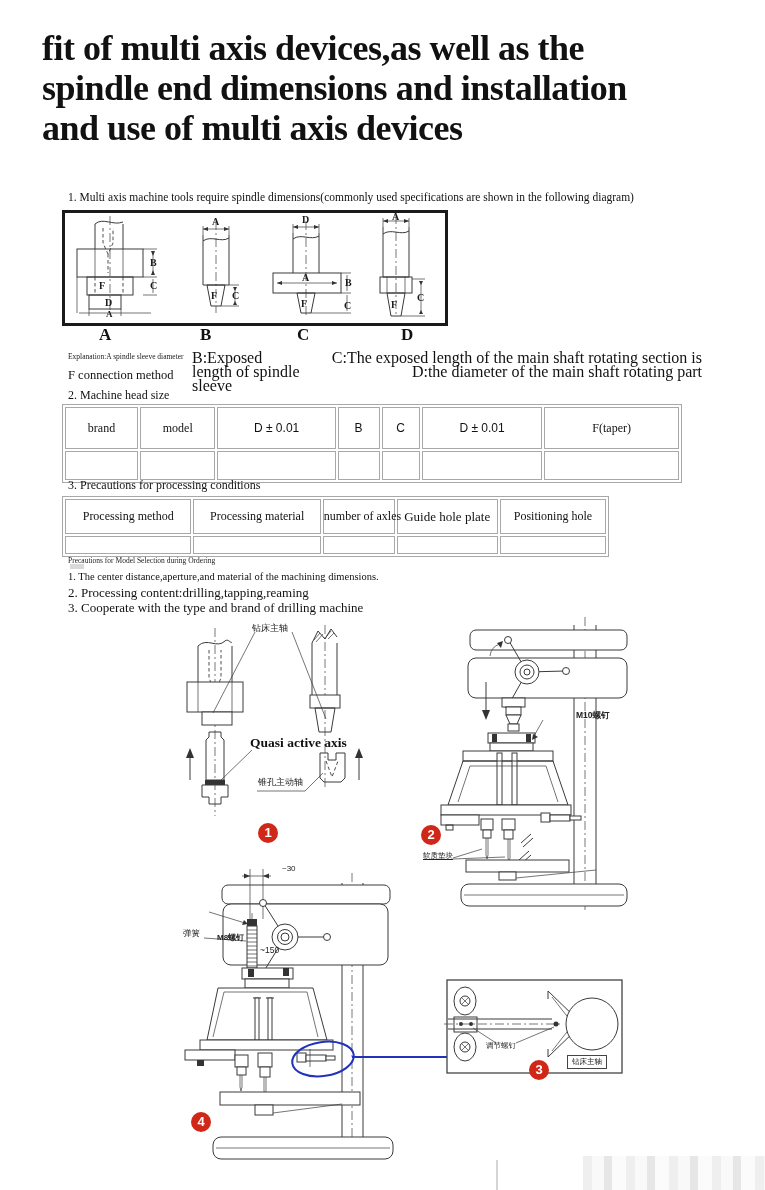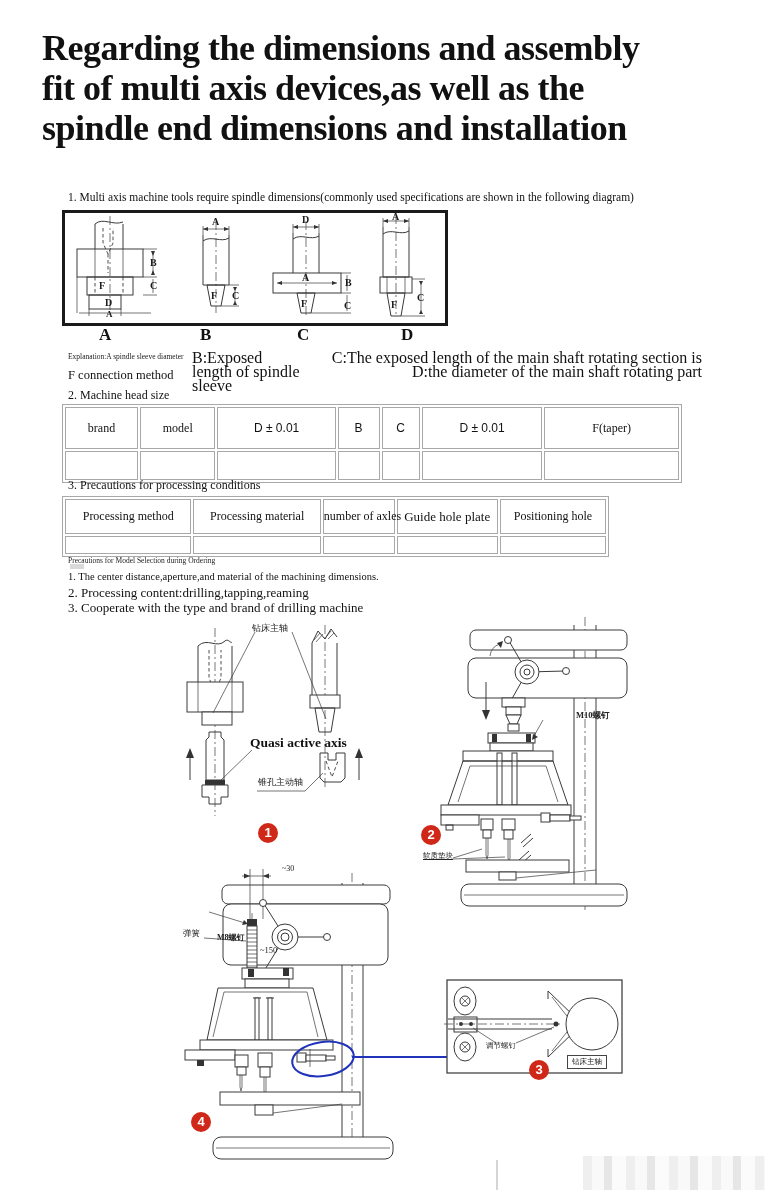--- a/index.html
+++ b/index.html
@@ -15,40 +15,40 @@
              border:1px solid #a8a8a8;background:#fff;}
   table.spec td{border:1px solid #a8a8a8;text-align:center;vertical-align:middle;
                 font-size:12px;overflow:visible;white-space:nowrap;padding:0;}
   .sans{font-family:"Liberation Sans",sans-serif;font-size:12px;}
   .diagram-box{border:3px solid #1a1a1a;background:#fff;}
   .variant-letter{font-weight:bold;font-size:17px;}
   .badge{width:20px;height:20px;border-radius:50%;color:#fff;font-weight:bold;
          font-family:"Liberation Sans",sans-serif;font-size:13px;line-height:20px;
          text-align:center;}
   .cjk-label{font-weight:normal;font-size:9px;white-space:nowrap;color:#222;}
-  .dim-label{font-family:Liberation Serif, serif;font-size:8.5px;white-space:nowrap;color:#222;padding-left:36px;}
+  .dim-label{font-family:Liberation Sans, sans-serif;font-size:8.5px;white-space:nowrap;color:#222;padding-left:36px;}
   .note-small{font-size:10.5px;white-space:nowrap;}
   .note-big{font-size:13px;white-space:nowrap;}
   svg{display:block;}
   svg .ln{stroke:#3a3a3a;stroke-width:1;fill:none;}
   svg .thin{stroke:#3a3a3a;stroke-width:0.7;fill:none;}
   svg .cl{stroke:#555;stroke-width:0.8;fill:none;stroke-dasharray:9 3 2 3;}
   svg .dash{stroke:#3a3a3a;stroke-width:0.9;fill:none;stroke-dasharray:3.5 2.5;}
   svg .fillw{fill:#fff;}
   svg .dark{fill:#333;stroke:none;}
   svg text{font-family:"Liberation Serif",serif;font-weight:bold;font-size:10px;fill:#1a1a1a;}
   .stripes{background:repeating-linear-gradient(90deg,#ececec 0 9px,#f8f8f8 9px 21px,#e2e2e2 21px 29px,#fafafa 29px 43px);}
 </style>
 </head>
 <body>
 
 <div class="abs" style="left:42px;top:28px;">
-  <div class="title-line">Regarding the dimensions and assembly</div>
   <div class="title-line">fit of multi axis devices,as well as the</div>
   <div class="title-line">spindle end dimensions and installation</div>
+  <div class="title-line">and use of multi axis devices</div>
 </div>
 
 <div class="abs body-text" style="left:68px;top:191px;">1. Multi axis machine tools require spindle dimensions(commonly used specifications are shown in the following diagram)</div>
 
 <div class="abs diagram-box" style="left:62px;top:210px;width:380px;height:110px;">
 <svg width="378" height="108" viewBox="0 0 378 108">
 
   <path class="cl" d="M45,3 V100"></path>
   <path class="ln" d="M30,11 V36 M58,11 V36 M30,11 C38,4 48,13 58,9"></path>
   <path class="dash" d="M38,15 V30 L43,41 L48,30 V15 M43,41 V60"></path>

